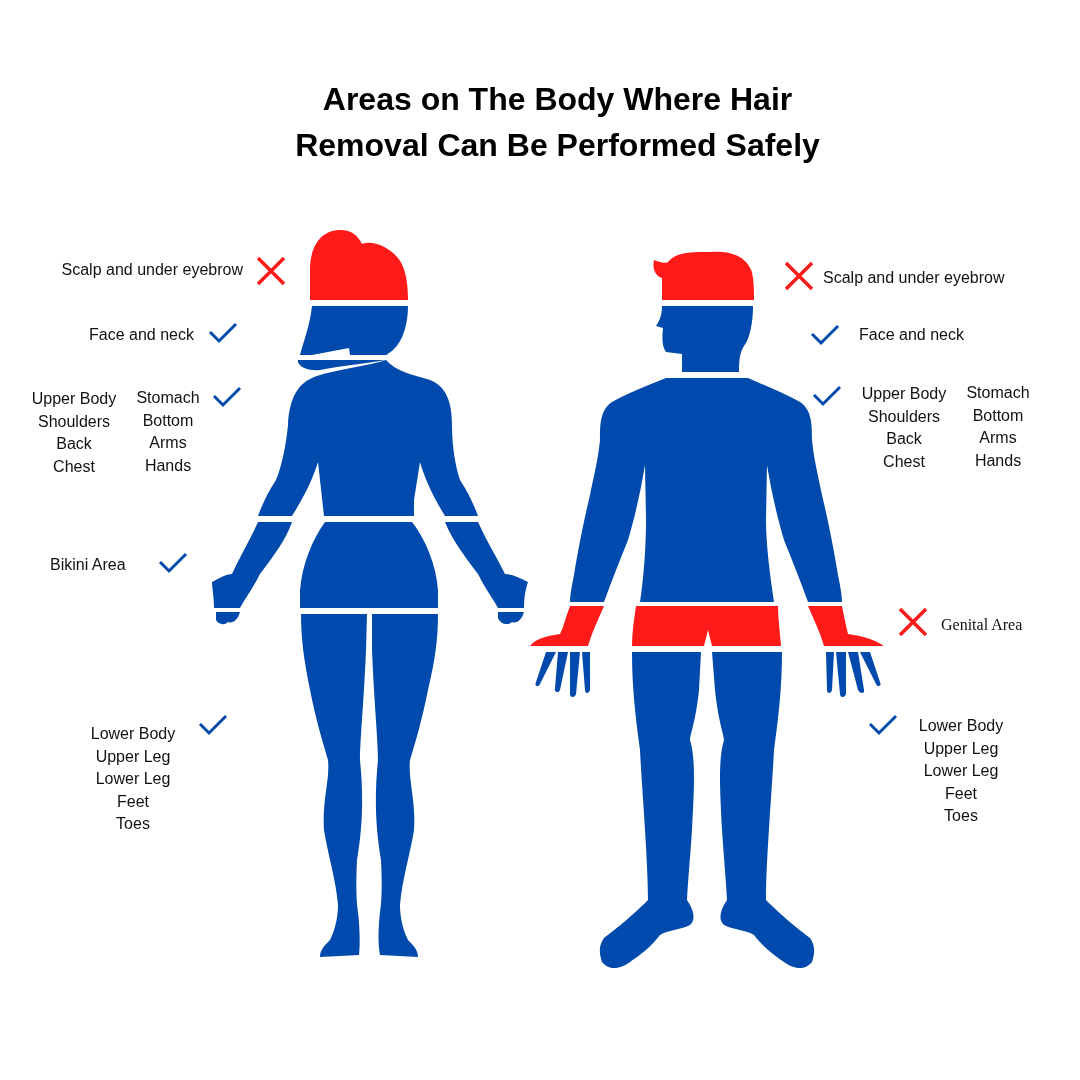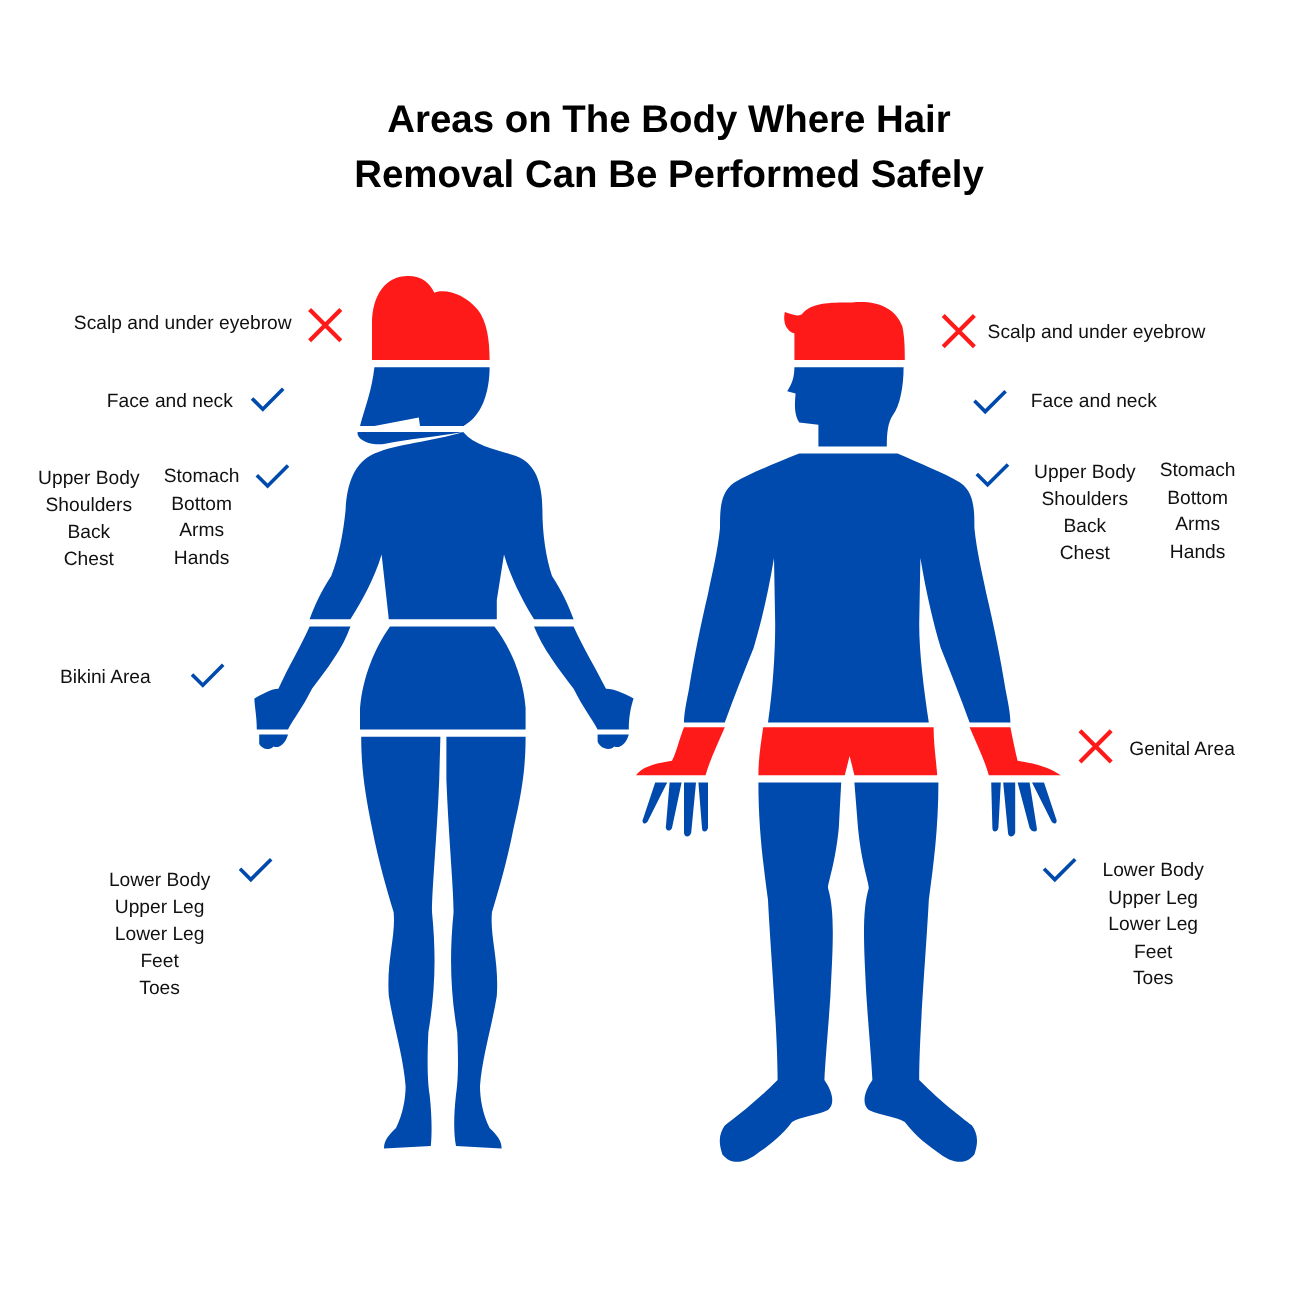--- a/index.html
+++ b/index.html
@@ -136,21 +136,21 @@
 <div class="label" style="left:958px; top:382px; width:80px;">
   <div>Stomach</div>
   <div>Bottom</div>
   <div>Arms</div>
   <div>Hands</div>
 </div>
 
 <svg class="mark" style="left:896px; top:605px;" viewBox="0 0 34 34">
     <path d="M4,4 L30,30 M30,4 L4,30" stroke="#ff1a1a" stroke-width="3.5" fill="none"></path>
   </svg>
-<div class="label lefttext" style="left:941px; top:614px;">Genital Area</div>
+<div class="label lefttext" style="left:941px; top:614px;font-family:Liberation Serif, serif;">Genital Area</div>
 
 <svg class="mark" style="left:866px; top:708px;" viewBox="0 0 34 34">
     <path d="M4,16 L13,25 L30,8" stroke="#004aad" stroke-width="3" fill="none"></path>
   </svg>
 <div class="label" style="left:906px; top:715px; width:110px;">
   <div>Lower Body</div>
   <div>Upper Leg</div>
   <div>Lower Leg</div>
   <div>Feet</div>
   <div>Toes</div>

